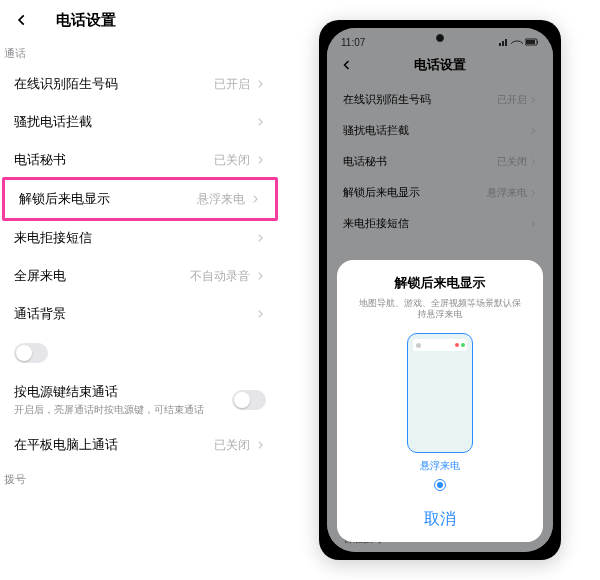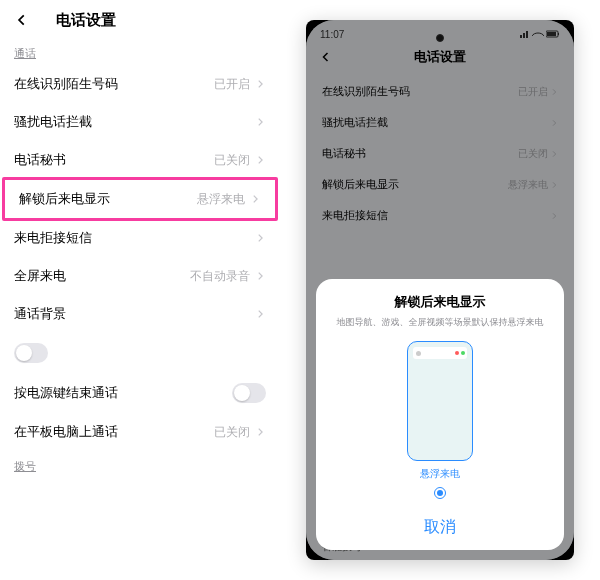--- a/index.html
+++ b/index.html
@@ -26,22 +26,21 @@
   .back-icon {
     width: 20px; height: 20px;
     display: flex; align-items: center; justify-content: center;
     margin-right: 24px;
   }
   .title {
     font-size: 15px; font-weight: 600; color: #000;
   }
   .section-label {
     font-size: 11px; color: #8e8e93;
-    padding: 8px 14px 4px;
-    text-decoration: underline;
+    padding: 8px 4px 4px;
   }
   .row {
     display: flex; align-items: center;
     padding: 10px 14px;
     min-height: 36px;
   }
   .row-main {
     flex: 1; display: flex; flex-direction: column;
   }
   .row-title {
@@ -81,23 +80,24 @@
 
   
   .right-panel {
     flex: 1;
     display: flex;
     align-items: center;
     justify-content: center;
     padding: 20px 10px;
   }
   .phone {
-    width: 268px; height: 540px;
-    border-radius: 8px;
+    width: 242px; height: 540px;
+    border-radius: 20px;
     background: #000;
+    padding: 8px;
     box-shadow: 0 4px 20px rgba(0,0,0,0.2);
     position: relative;
   }
   .screen {
     width: 100%; height: 100%;
     background: #f4f6f9;
     border-radius: 28px;
     overflow: hidden;
     position: relative;
   }
@@ -313,20 +313,21 @@
 
   <div class="row">
     <div class="toggle">
         <div class="toggle-knob"></div>
       </div>
   </div>
 
   <div class="row">
     <div class="row-main">
       <span class="row-title">按电源键结束通话</span>
+      <span class="row-sub">开启后，亮屏通话时按电源键，可结束通话</span>
     </div>
     <div class="toggle">
         <div class="toggle-knob"></div>
       </div>
   </div>
 
 
   <div class="row">
     <div class="row-main">
         <span class="row-title">在平板电脑上通话</span>

